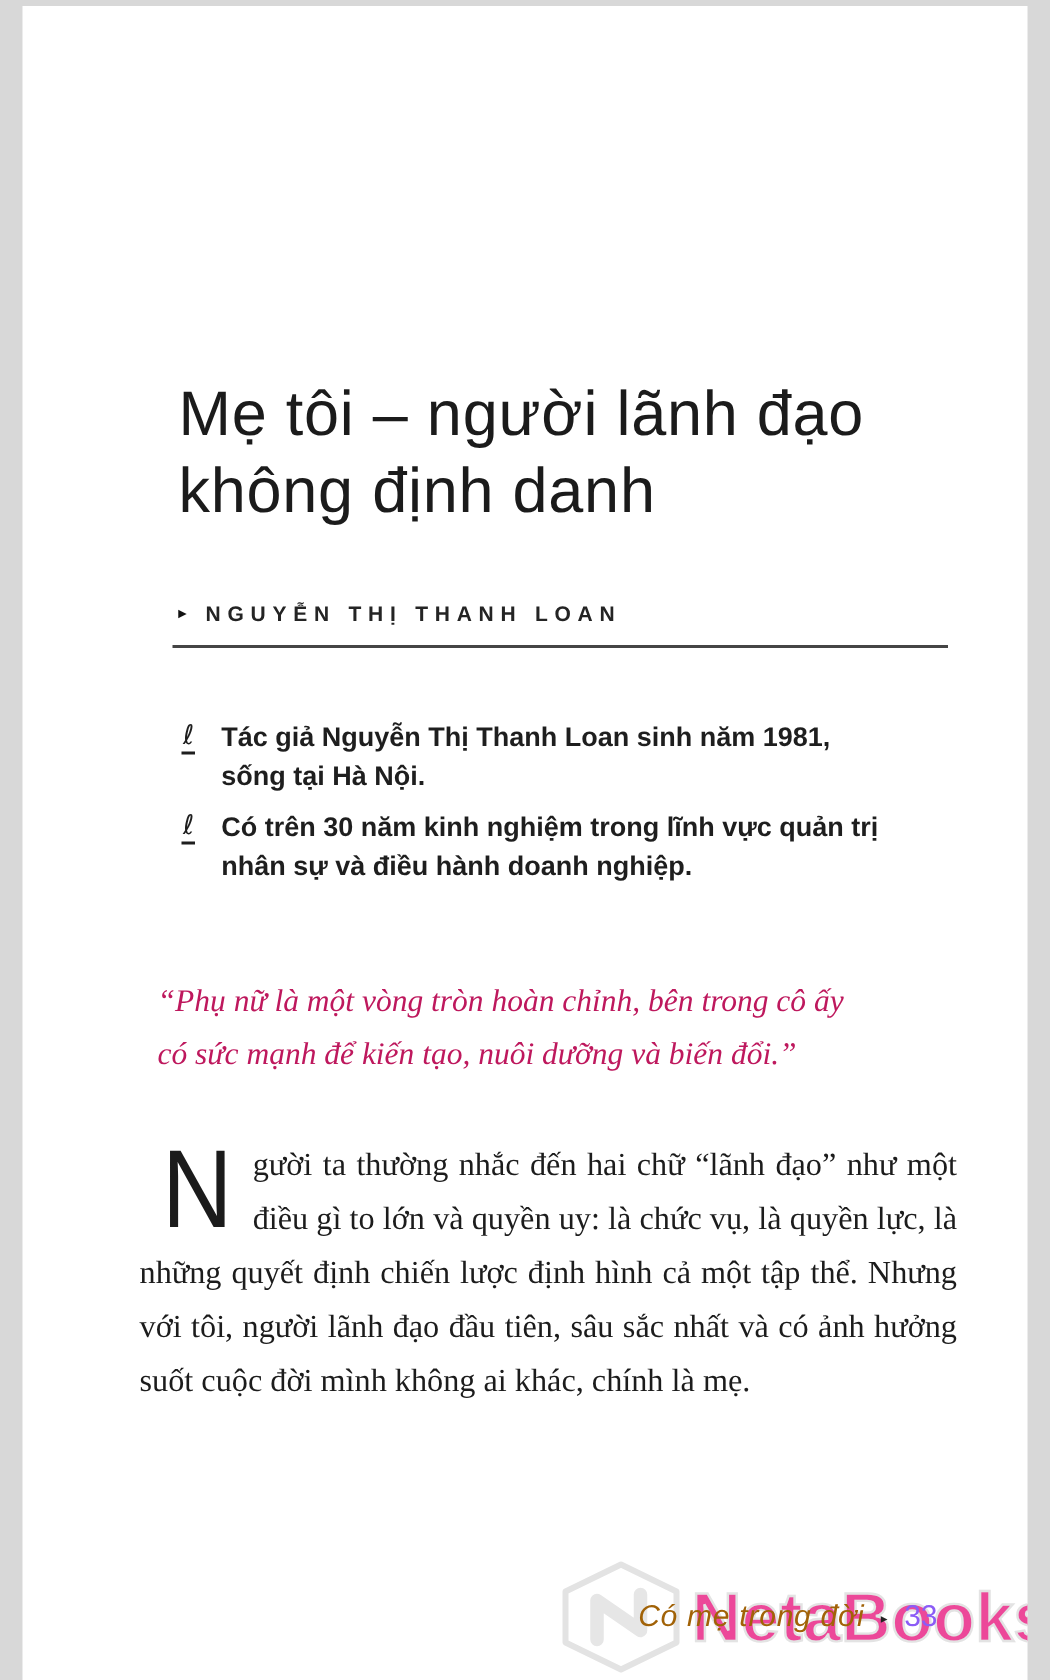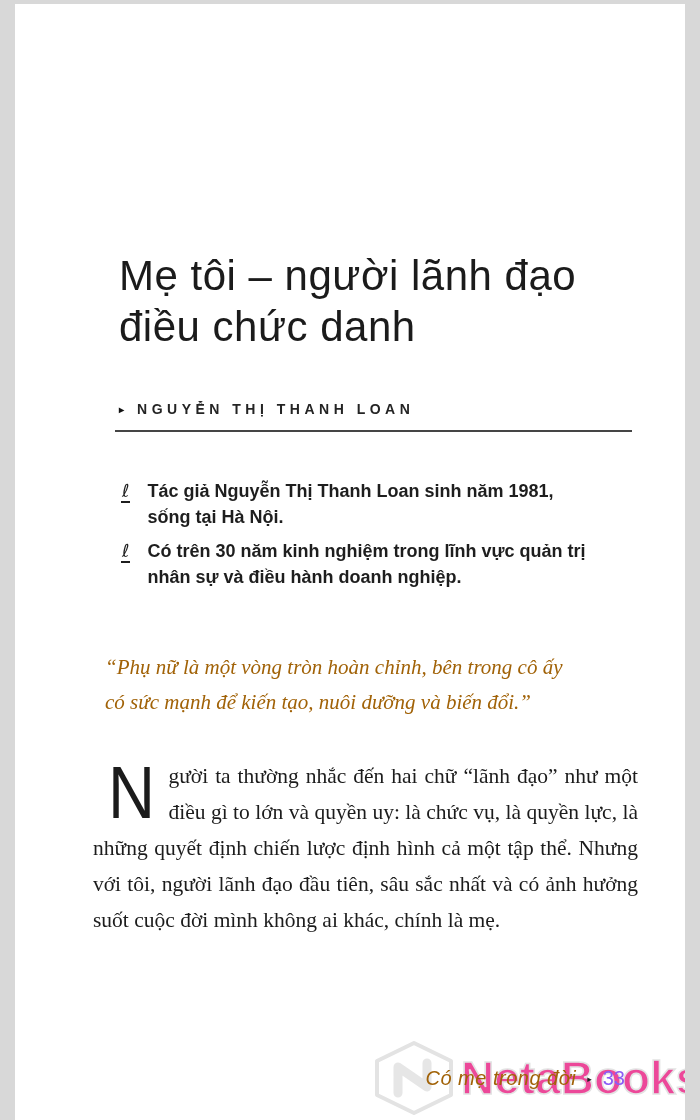--- a/index.html
+++ b/index.html
@@ -71,21 +71,21 @@
   }
   .bio-text { flex: 1; }
 
   
   .quote {
     margin: 60px 0 0 90px;
     font-family: "Liberation Serif", serif;
     font-style: italic;
     font-size: 21px;
     line-height: 35px;
-    color: #a16207;
+    color: #be185d;
     width: 545px;
   }
 
   
   .body-par {
     margin: 38px 0 0 78px;
     width: 545px;
     font-family: "Liberation Serif", serif;
     font-size: 21.5px;
     line-height: 36px;
@@ -159,21 +159,21 @@
     color: #8b5cf6;
   }
 </style>
 </head>
 <body>
 
 <div class="page">
 
   <h1 class="title">
     <span class="title-line">Mẹ tôi – người lãnh đạo</span>
-    <span class="title-line">điều chức danh</span>
+    <span class="title-line">không định danh</span>
   </h1>
 
   <div class="author">
     <span class="author-marker">▸</span>
     <span class="author-name">NGUYỄN THỊ THANH LOAN</span>
   </div>
 
   <div class="rule"></div>
 
   <ul class="bio">

